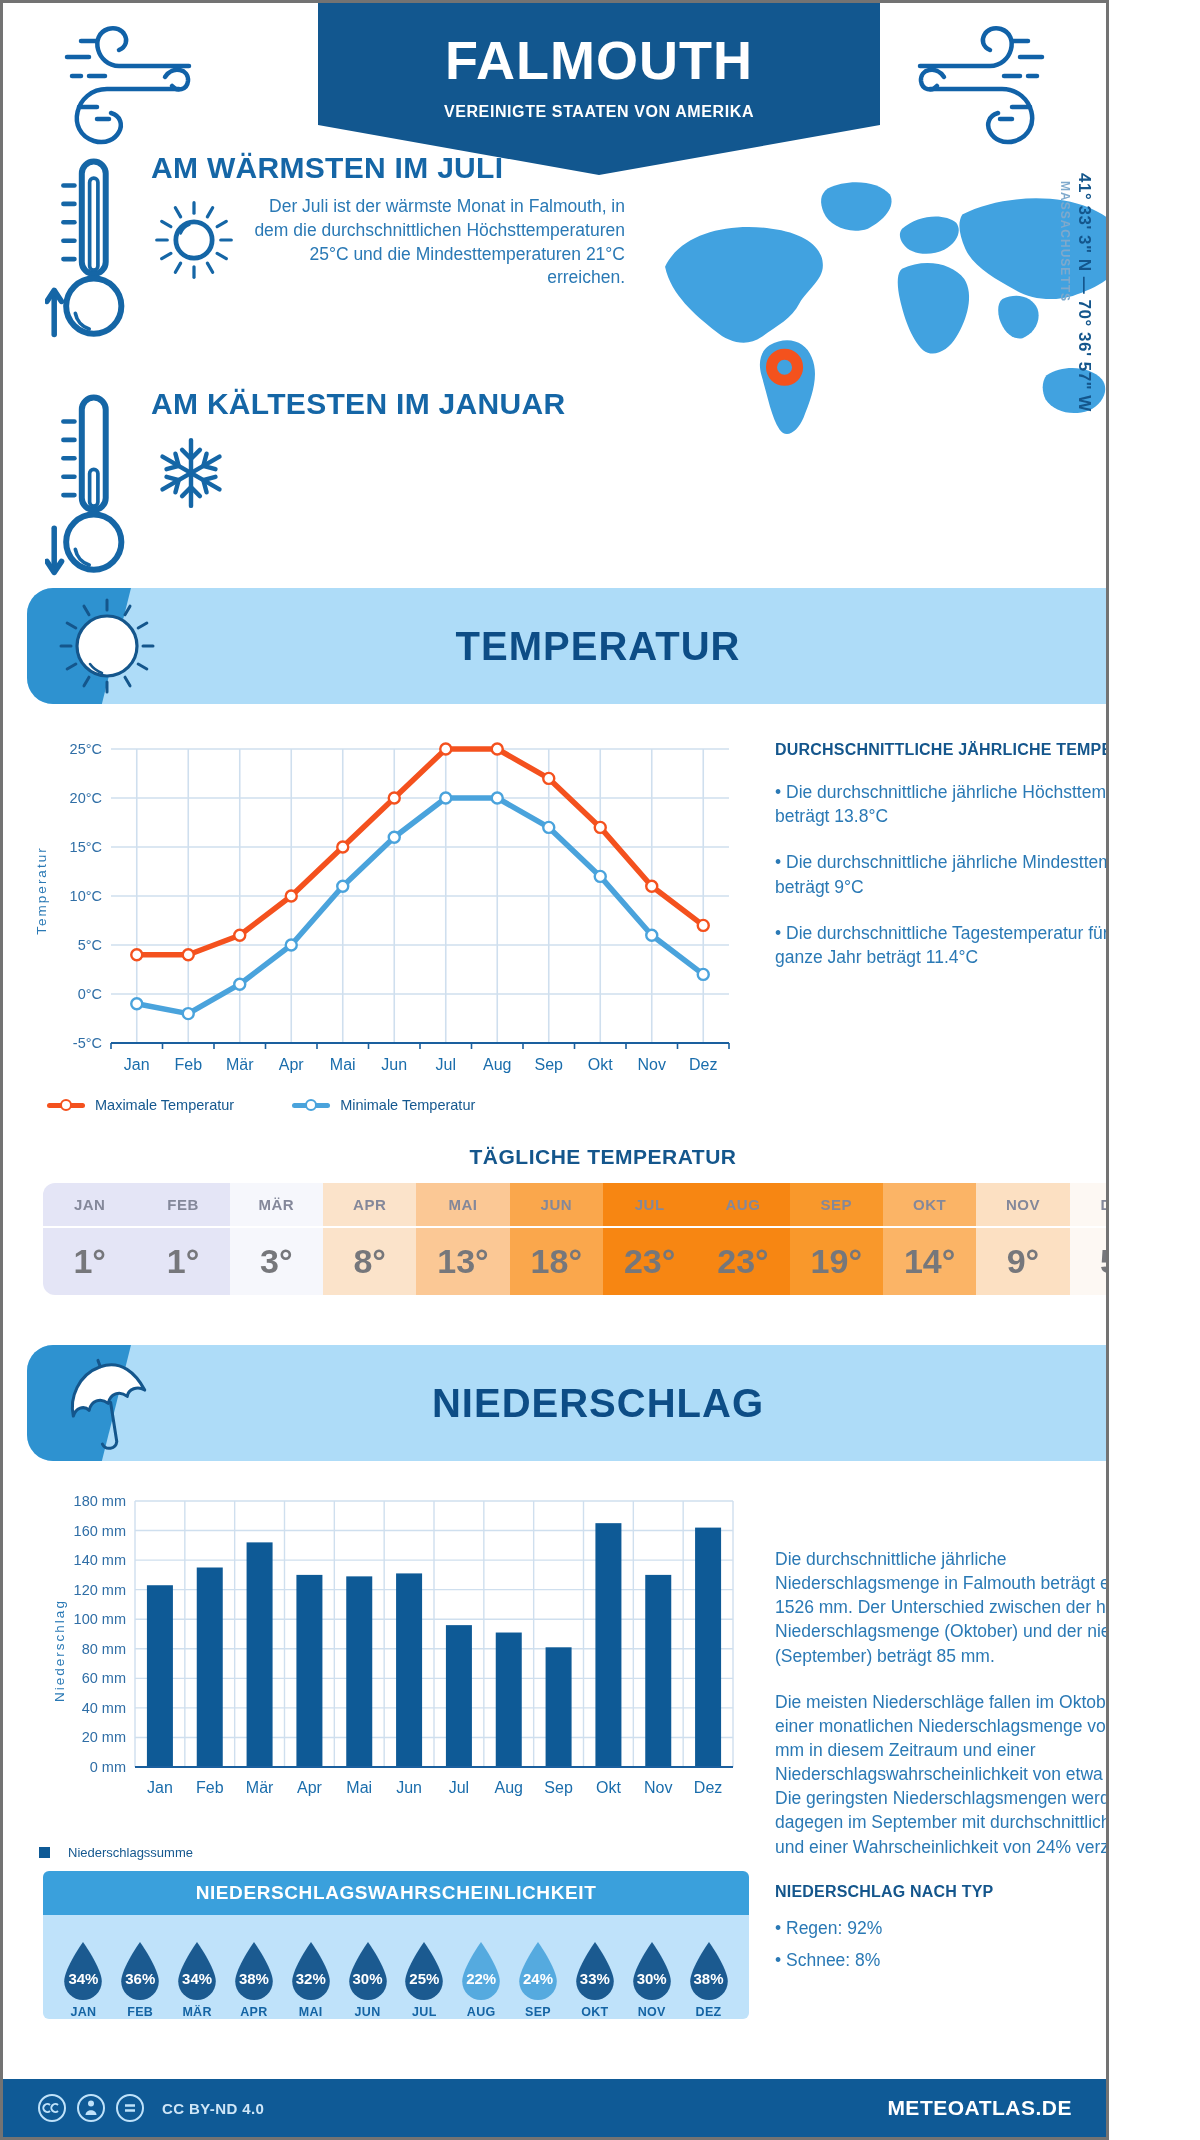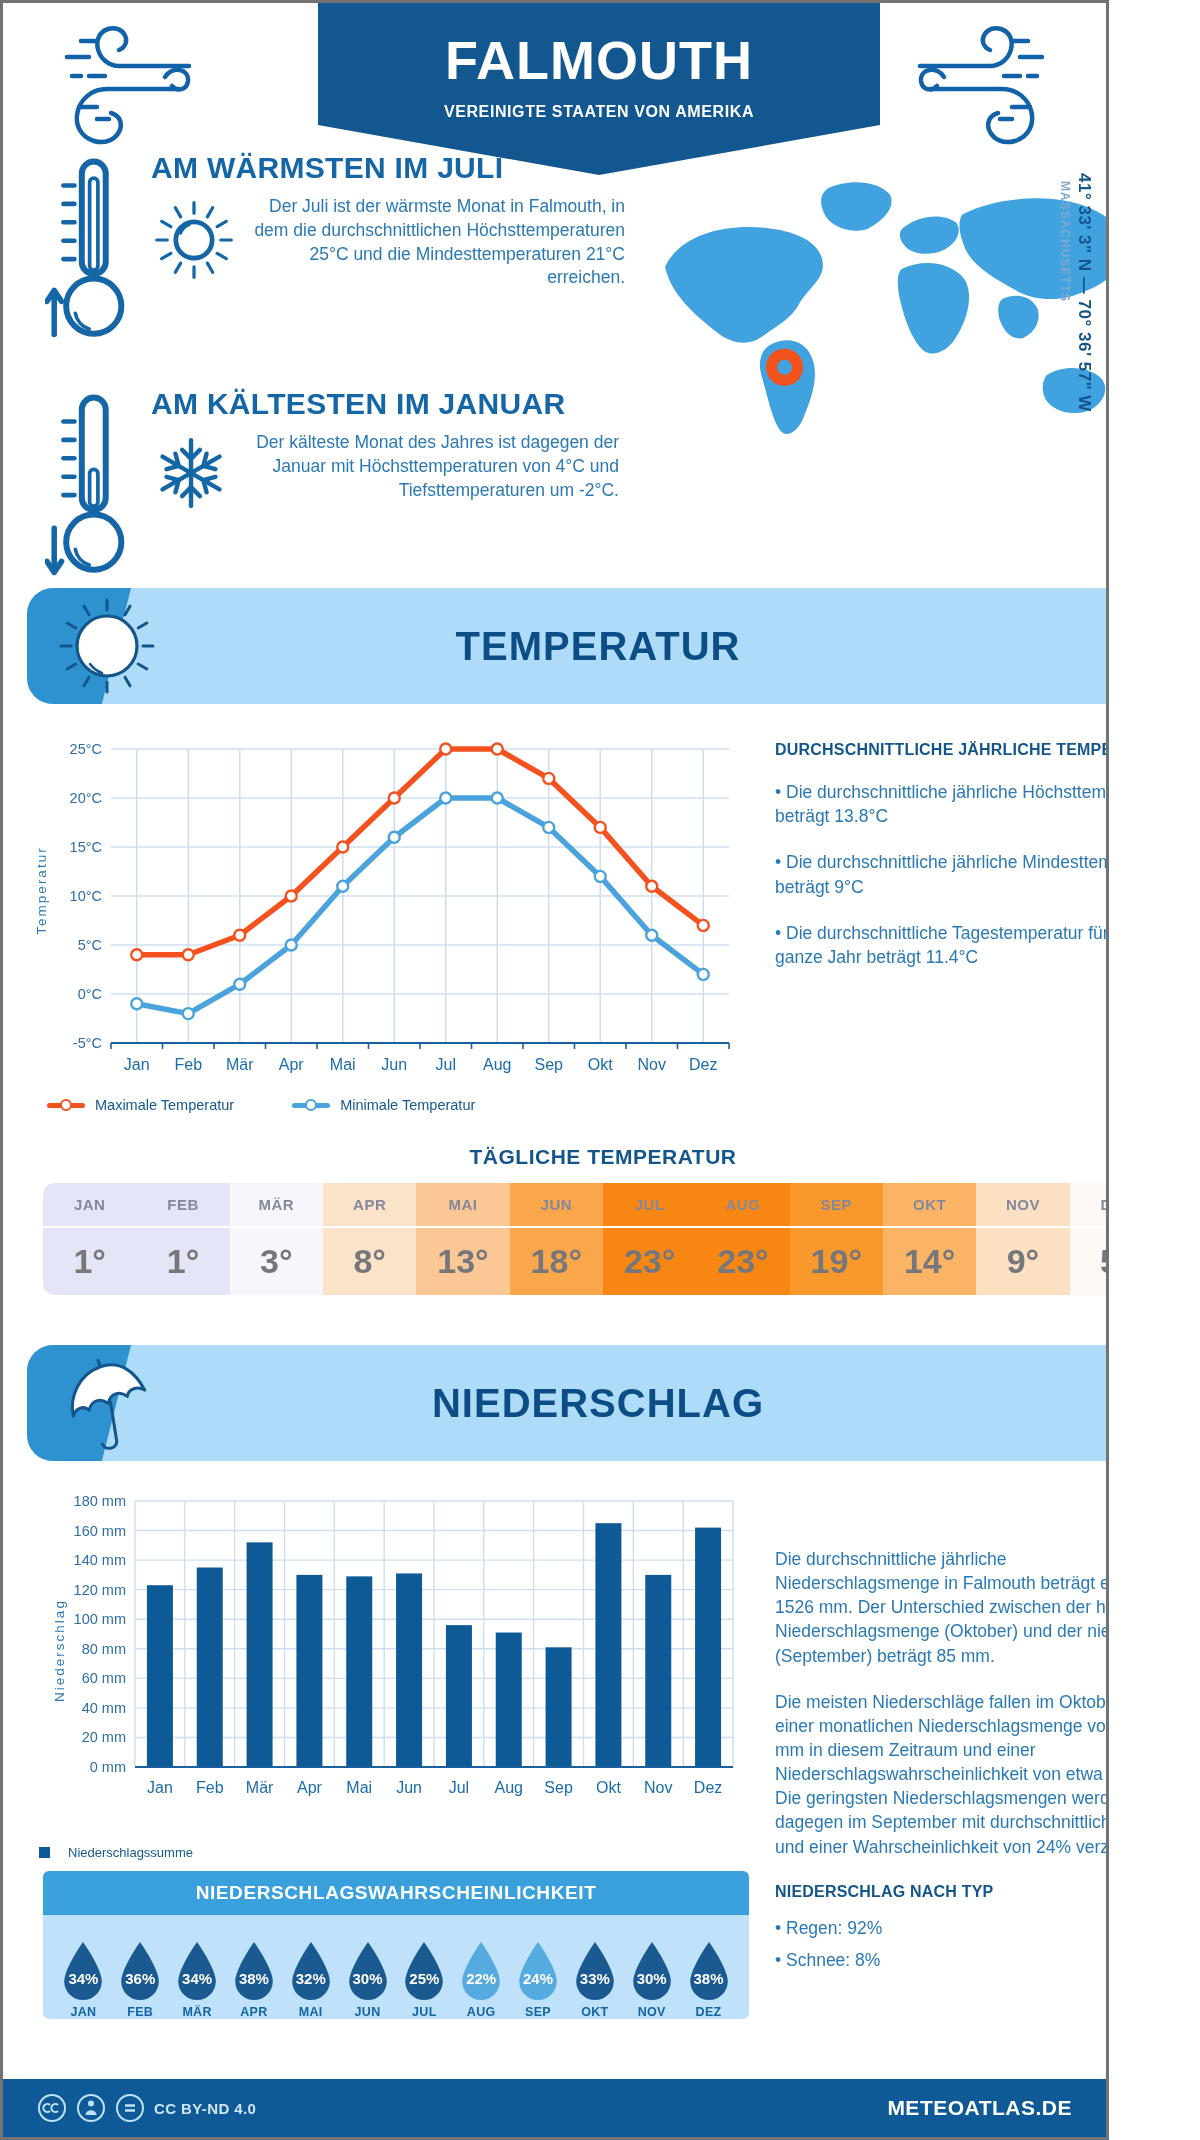--- a/index.html
+++ b/index.html
@@ -85,21 +85,21 @@
   .dropcell{width:50px;text-align:center;position:relative;}
   .dropcell svg{display:block;margin:0 auto;}
   .dropcell .pct{position:absolute;left:0;right:0;top:30px;font-size:15px;font-weight:bold;color:#fff;}
   .dropcell .dm{margin-top:3px;font-size:12.5px;font-weight:bold;color:#1464a4;letter-spacing:.3px;}
   .dropcell path{fill:#1b5a90;}
   .dropcell.light path{fill:#55aadf;}
   
   .footer{position:absolute;left:0;right:0;bottom:0;height:58px;background:#0f5a96;
     display:flex;align-items:center;justify-content:space-between;padding:0 34px;}
   .ccgroup{display:flex;align-items:center;gap:9px;}
-  .ccgroup .lic{font-size:15px;font-weight:bold;color:#cfe6f7;letter-spacing:.4px;}
+  .ccgroup .lic{margin-left:8px;font-size:15px;font-weight:bold;color:#cfe6f7;letter-spacing:.4px;}
   .site{font-size:21px;font-weight:bold;color:#ffffff;letter-spacing:.5px;}
   svg text{font-family:"Liberation Sans","DejaVu Sans",sans-serif;}
 </style>
 </head>
 <body>
 
 <div class="page">
 
   <svg class="wind left" width="158" height="132" viewBox="0 0 158 132" fill="none" stroke="#1162a8" stroke-width="4.5" stroke-linecap="round">
     <path d="M6 47 H76 C98 47 106 16 87 10 C72 5 61 24 76 31"></path>
@@ -204,21 +204,20 @@
               <line x1="45" y1="8" x2="45" y2="82"></line>
               <path d="M35 19 L45 29 L55 19"></path>
               <path d="M35 71 L45 61 L55 71"></path>
             </g>
           <g transform="rotate(120 45 45)">
               <line x1="45" y1="8" x2="45" y2="82"></line>
               <path d="M35 19 L45 29 L55 19"></path>
               <path d="M35 71 L45 61 L55 71"></path>
             </g>
         </svg>
-        <p>Der kälteste Monat des Jahres ist dagegen der Januar mit Höchsttemperaturen von 4°C und Tiefsttemperaturen um -2°C.</p>
       </div>
     </div>
   </div>
 
   <div class="map-wrap">
     <svg width="490" height="276" viewBox="0 0 488 272">
       <g fill="#41a2e0">
         <path d="M14 96 C30 62 78 52 120 58 C152 62 170 76 171 92 C173 108 156 118 148 132 C140 148 126 154 110 166 C96 176 78 172 64 160 C44 144 20 124 14 96 Z"></path>
         <path d="M176 18 C196 8 226 10 238 24 C244 36 232 50 216 58 C198 64 178 56 172 42 C168 32 168 24 176 18 Z"></path>
         <path d="M118 174 C136 164 154 170 160 186 C168 204 160 226 152 246 C146 260 135 268 128 258 C120 246 116 224 110 204 C106 190 110 179 118 174 Z"></path>

